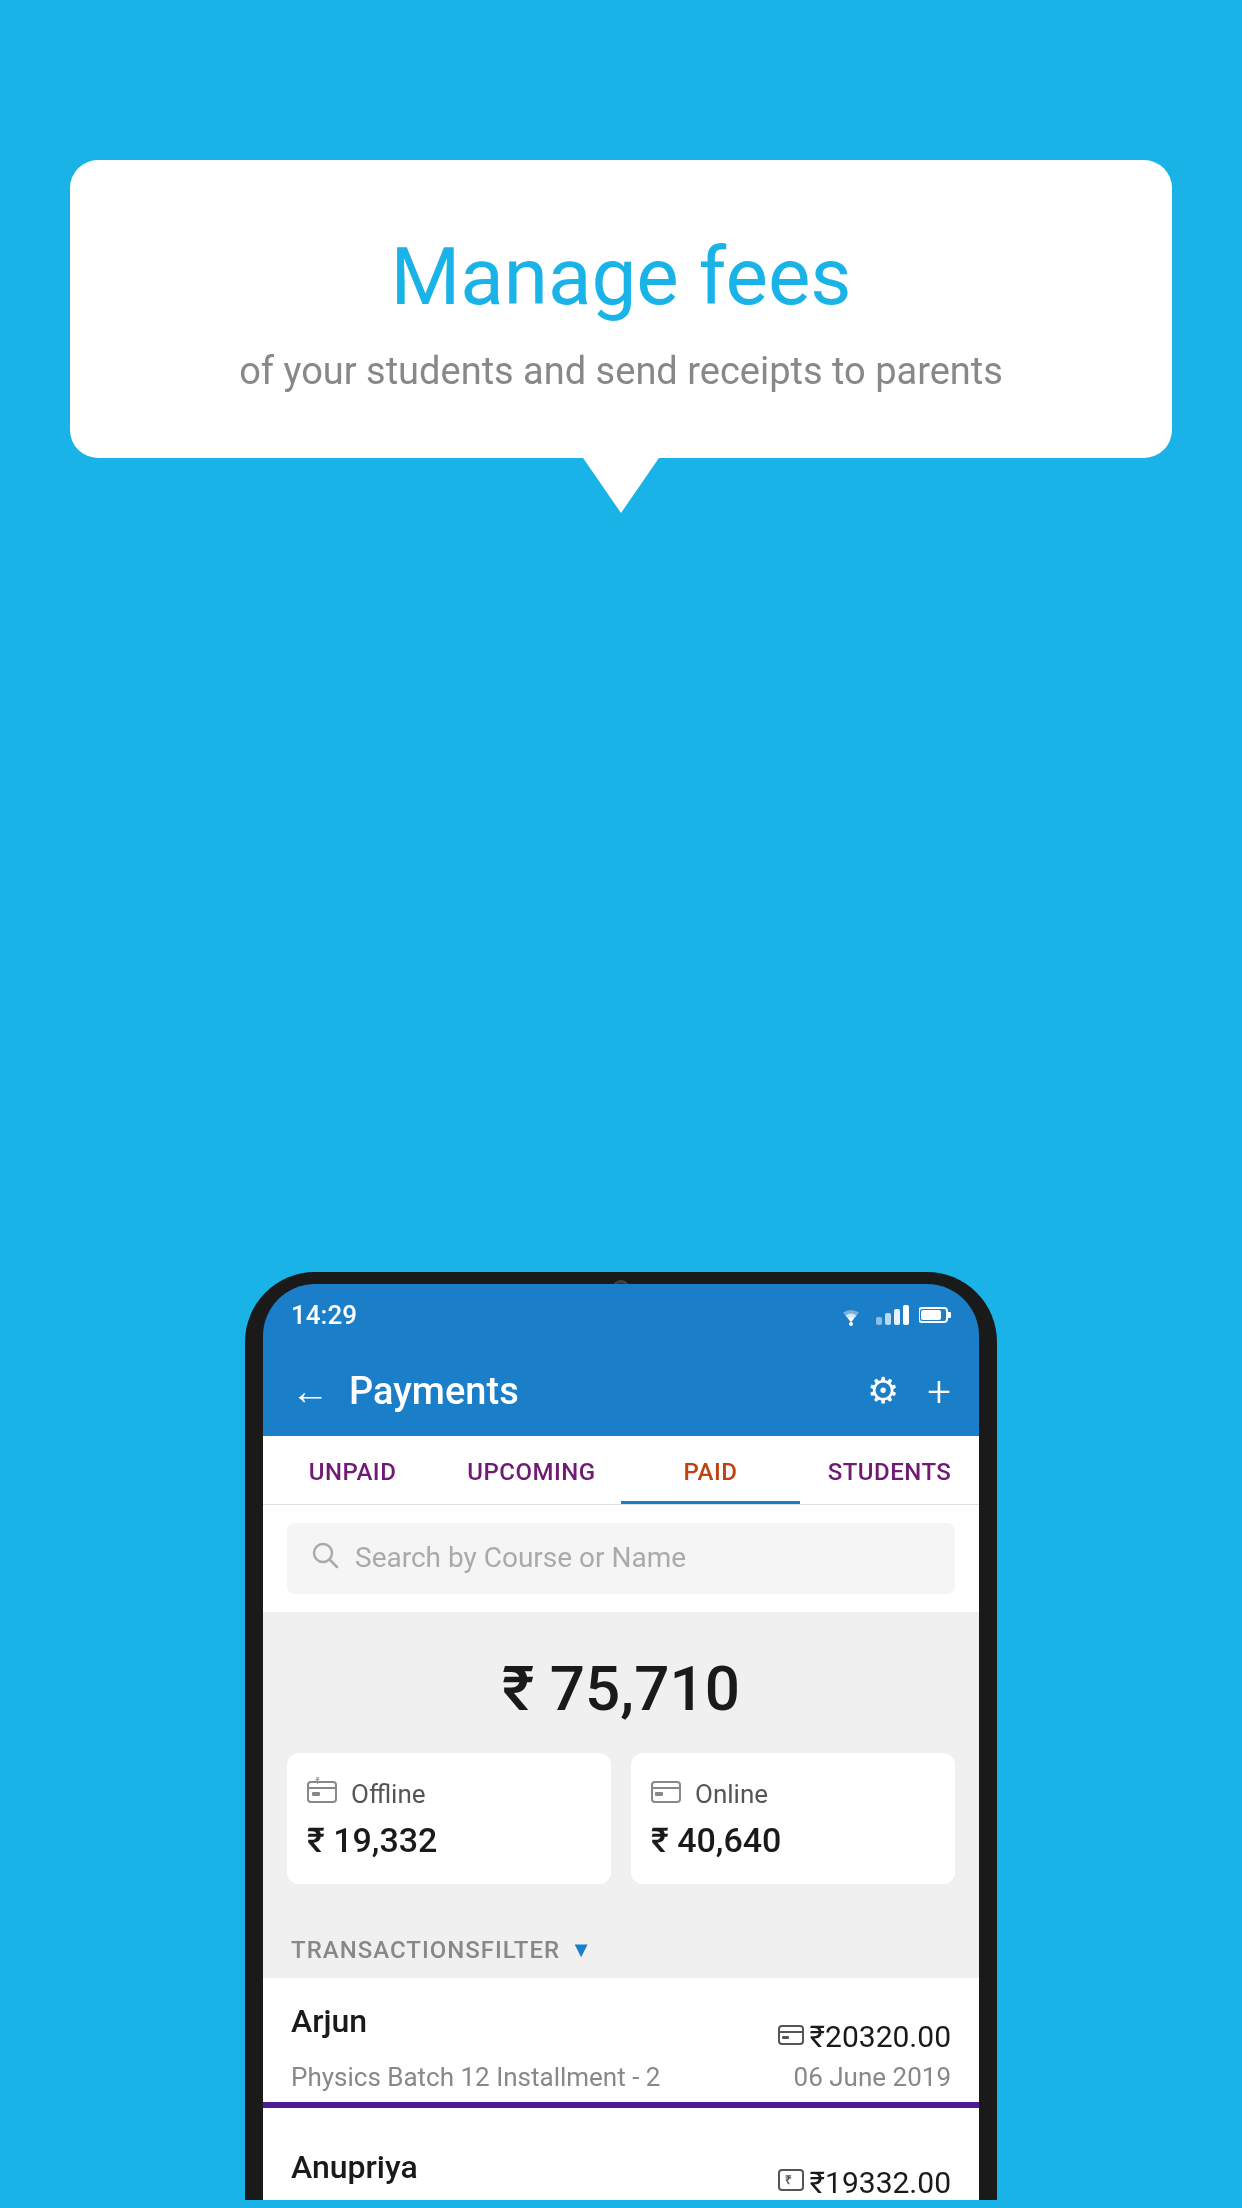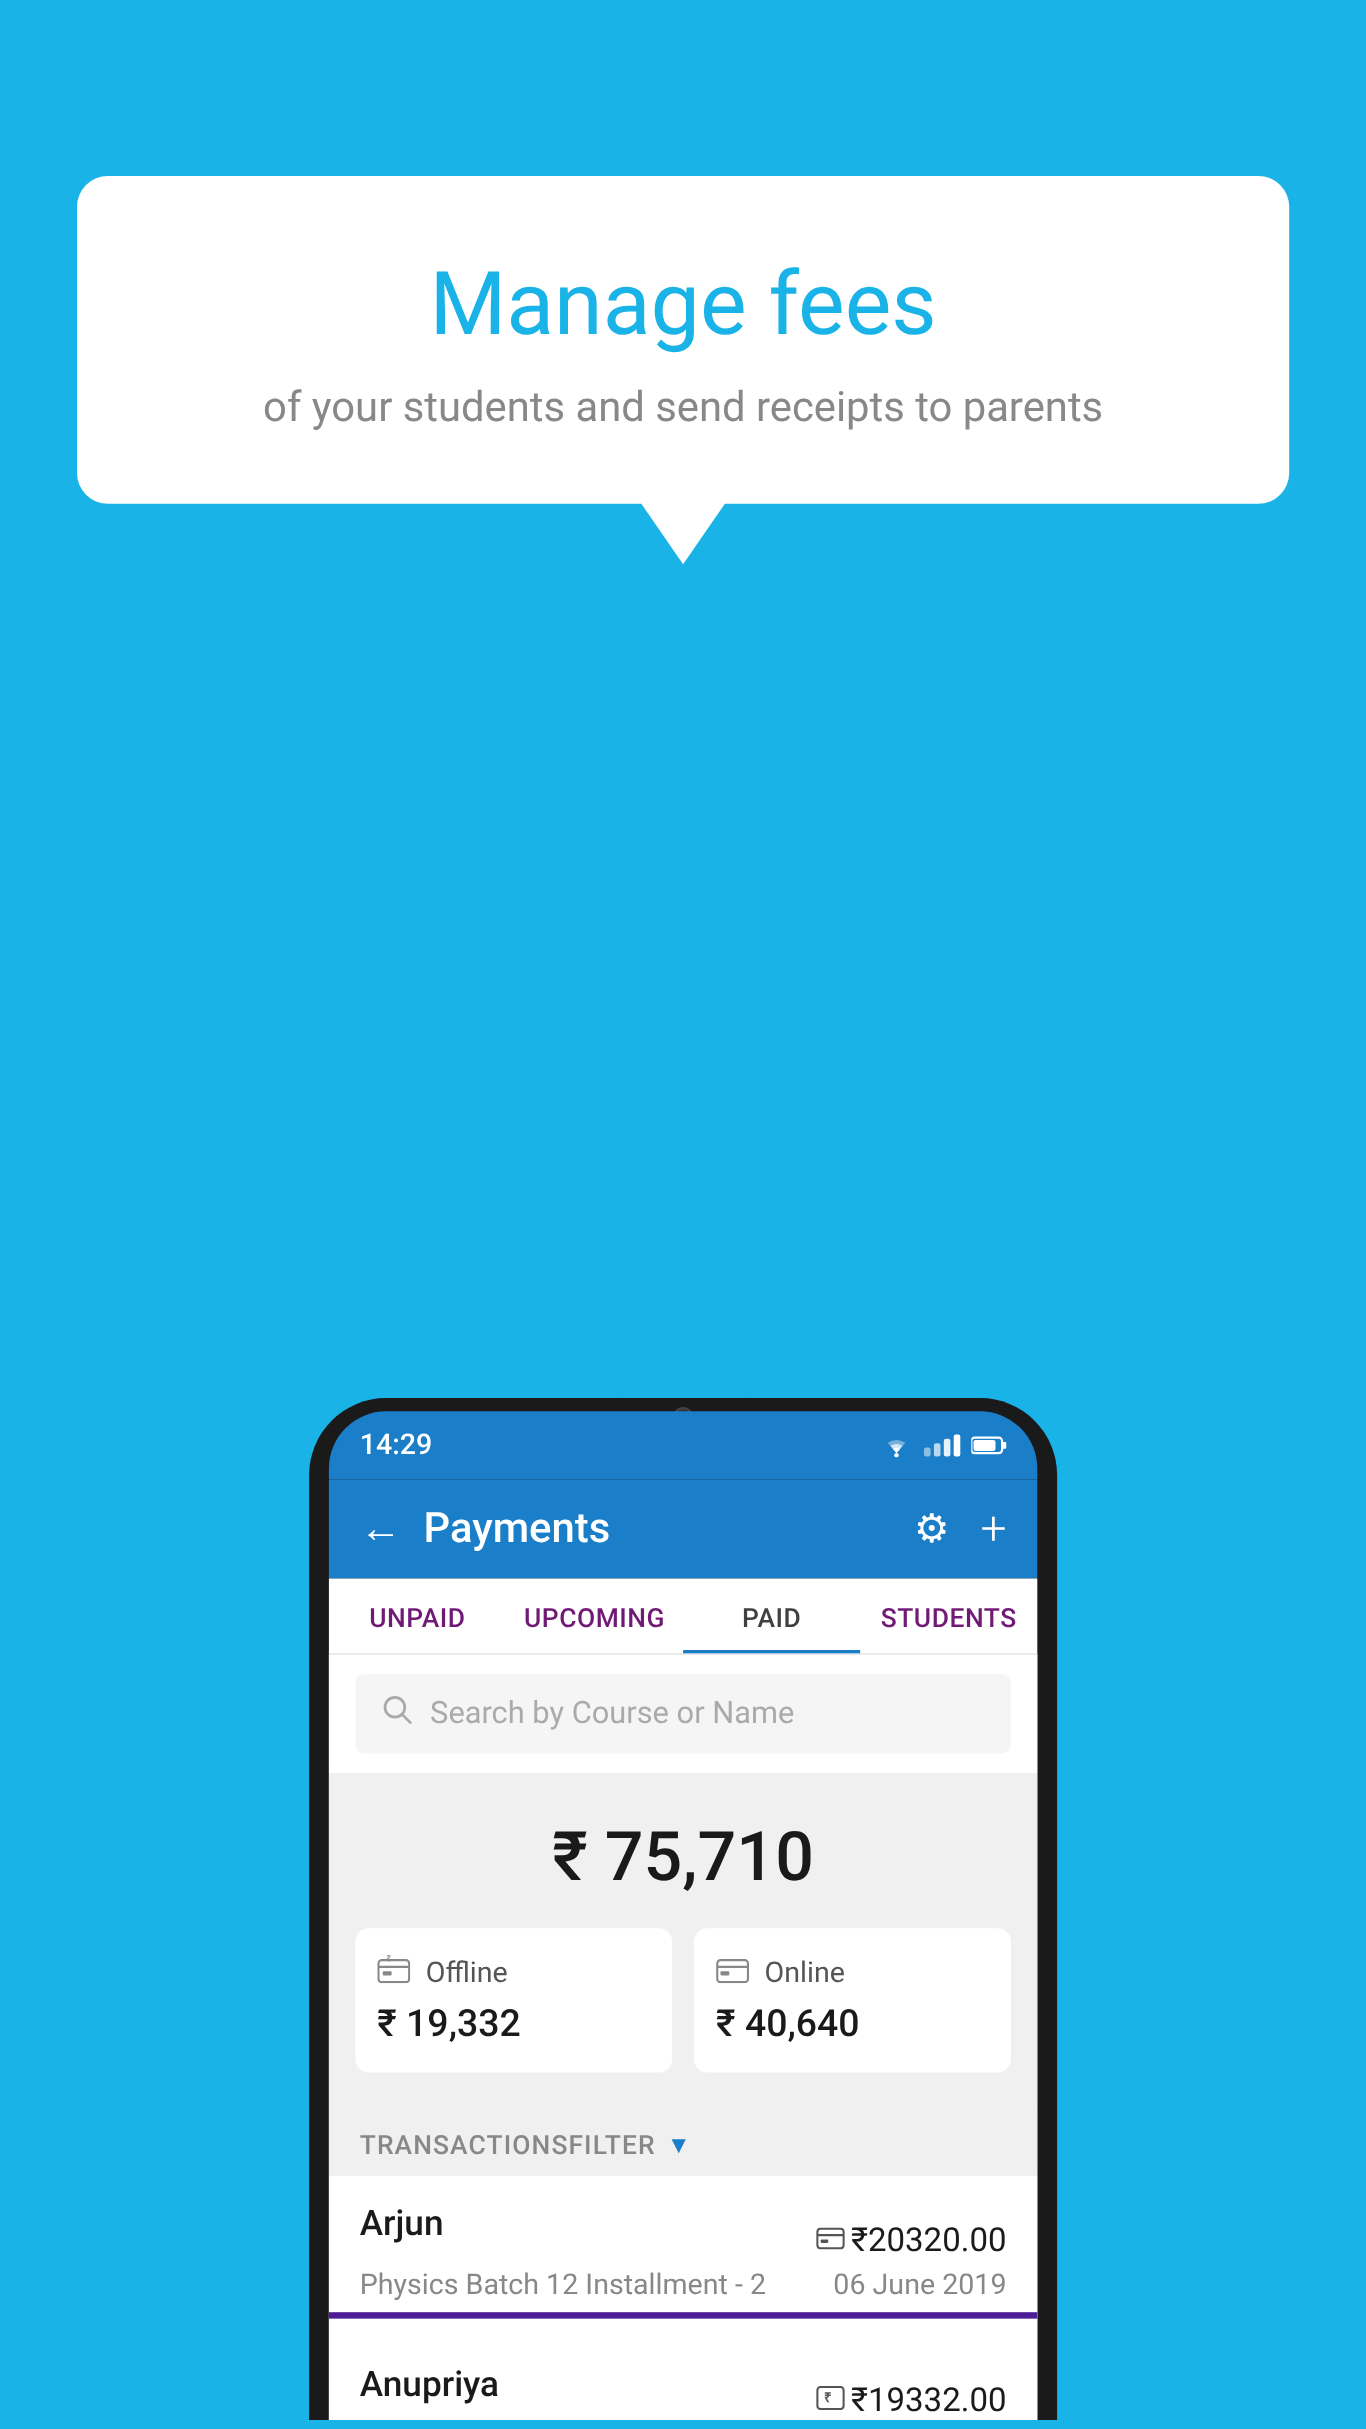--- a/index.html
+++ b/index.html
@@ -58,21 +58,21 @@
       color: #888;
       font-weight: 400;
     }
 
     
     .phone-container {
       position: absolute;
       bottom: 0;
       left: 50%;
       transform: translateX(-50%);
-      width: 680px;
+      width: 752px;
     }
 
     .phone-outer {
       background: #1a1a1a;
       border-radius: 70px 70px 0 0;
       padding: 0 18px;
       position: relative;
       padding-top: 12px;
     }
 
@@ -190,21 +190,21 @@
       padding: 22px 0 18px;
       font-size: 24px;
       font-weight: 500;
       color: #701a75;
       letter-spacing: 0.5px;
       position: relative;
       cursor: pointer;
     }
 
     .tab.active {
-      color: #404040;
+      color: #c2410c;
     }
 
     .tab.active::after {
       content: '';
       position: absolute;
       bottom: 0;
       left: 0;
       right: 0;
       height: 3px;
       background: #1a7ec8;

